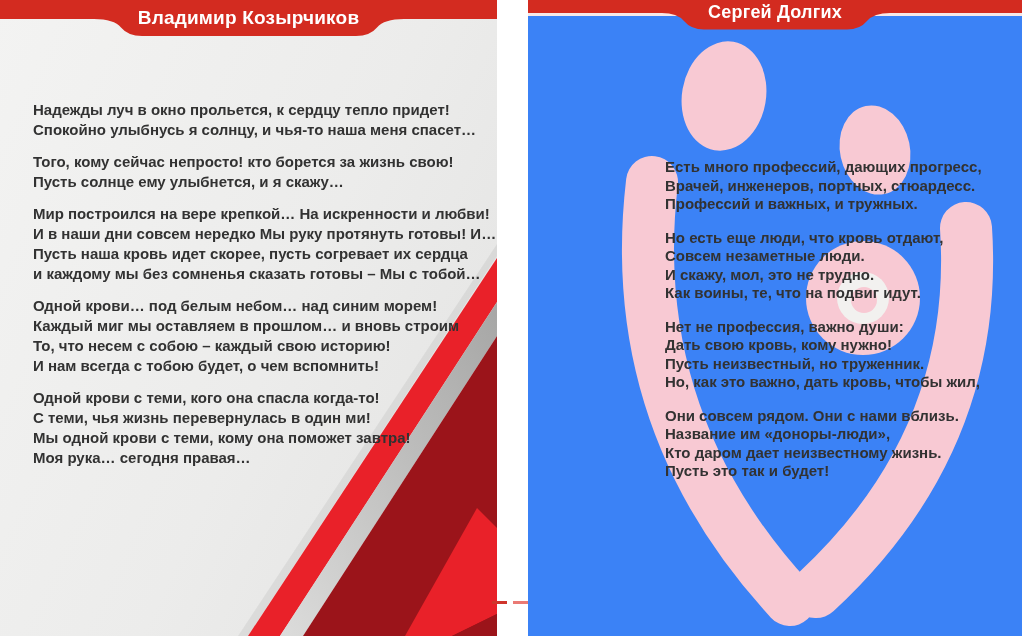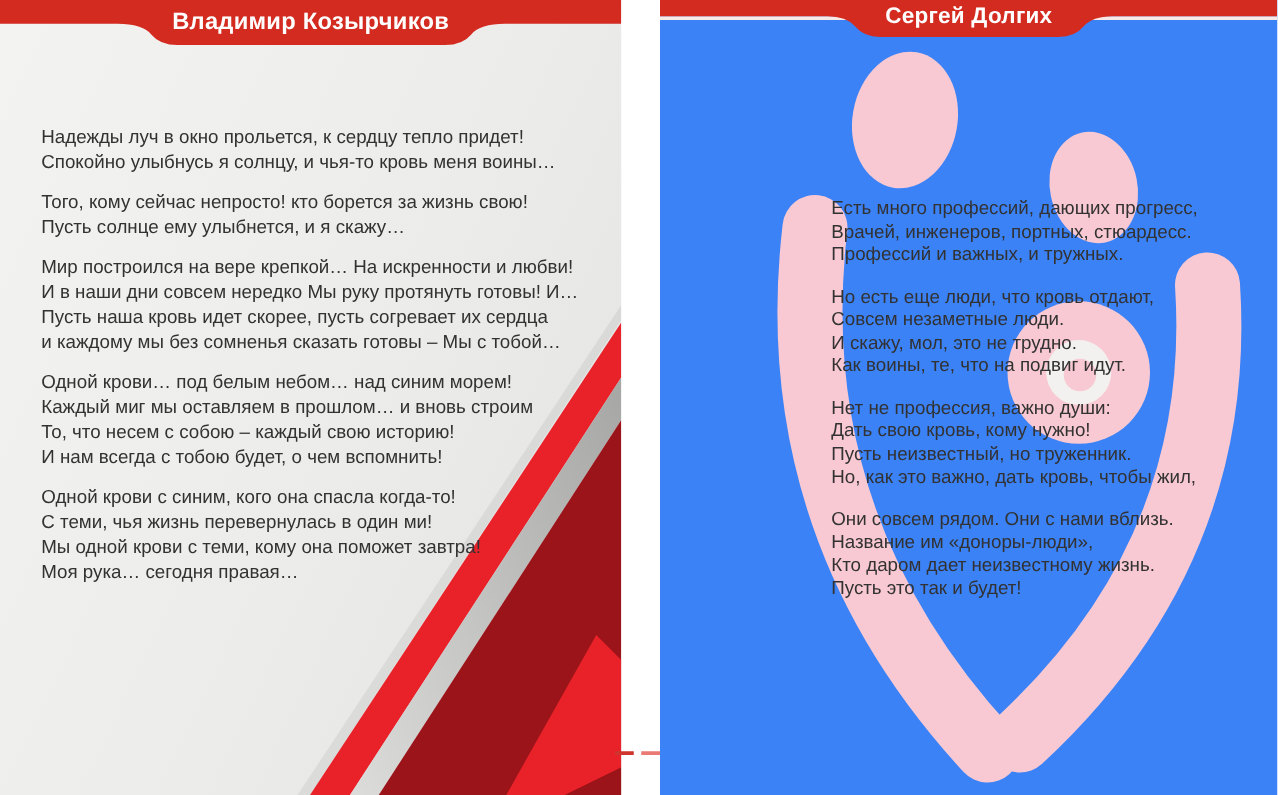--- a/index.html
+++ b/index.html
@@ -29,21 +29,21 @@
   .title-right { top: 2px;  font-size: 18px; }
   .poem {
     position: absolute;
     color: #323232;
     font-size: 15px;
   }
   .poem-left  { left: 33px;  top: 100px; line-height: 20px; }
   .poem-right { left: 137px; top: 158px; line-height: 18.5px; }
   .poem-left  .stanza { margin: 0 0 12px 0; }
   .poem-right .stanza { margin: 0 0 15px 0; }
-  .line { white-space: nowrap; }
+  .line { white-space: nowrap; font-weight: bold; }
   .divider-dash { position: absolute; height: 3px; }
   .dash-1 { left: 492px; top: 601px; width: 15px; background: #cf352c; }
   .dash-2 { left: 513px; top: 601px; width: 15px; background: #ea7a74; }
 </style>
 </head>
 <body>
 
 <div class="page">
 
   <div class="panel panel-left">
@@ -64,40 +64,40 @@
     </svg>
 
     <svg class="art" width="497" height="42" viewBox="0 0 497 42">
       <path d="M0,0 H497 V19 H404 Q384,19 377,27.5 Q370,36 356,36 H142 Q128,36 121,27.5 Q114,19 94,19 H0 Z" fill="#d32b20"></path>
     </svg>
     <div class="banner-title title-left">Владимир Козырчиков</div>
 
     <div class="poem poem-left">
       <div class="stanza">
         <div class="line">Надежды луч в окно прольется, к сердцу тепло придет!</div>
-        <div class="line">Спокойно улыбнусь я солнцу, и чья-то кровь меня воины…</div>
+        <div class="line">Спокойно улыбнусь я солнцу, и чья-то наша меня спасет…</div>
       </div>
       <div class="stanza">
         <div class="line">Того, кому сейчас непросто! кто борется за жизнь свою!</div>
         <div class="line">Пусть солнце ему улыбнется, и я скажу…</div>
       </div>
       <div class="stanza">
         <div class="line">Мир построился на вере крепкой… На искренности и любви!</div>
         <div class="line">И в наши дни совсем нередко Мы руку протянуть готовы! И…</div>
         <div class="line">Пусть наша кровь идет скорее, пусть согревает их сердца</div>
         <div class="line">и каждому мы без сомненья сказать готовы – Мы с тобой…</div>
       </div>
       <div class="stanza">
         <div class="line">Одной крови… под белым небом… над синим морем!</div>
         <div class="line">Каждый миг мы оставляем в прошлом… и вновь строим</div>
         <div class="line">То, что несем с собою – каждый свою историю!</div>
         <div class="line">И нам всегда с тобою будет, о чем вспомнить!</div>
       </div>
       <div class="stanza">
-        <div class="line">Одной крови с синим, кого она спасла когда-то!</div>
+        <div class="line">Одной крови с теми, кого она спасла когда-то!</div>
         <div class="line">С теми, чья жизнь перевернулась в один ми!</div>
         <div class="line">Мы одной крови с теми, кому она поможет завтра!</div>
         <div class="line">Моя рука… сегодня правая…</div>
       </div>
     </div>
   </div>
 
   <div class="panel panel-right">
 
     <svg class="art" width="494" height="636" viewBox="0 0 494 636">

